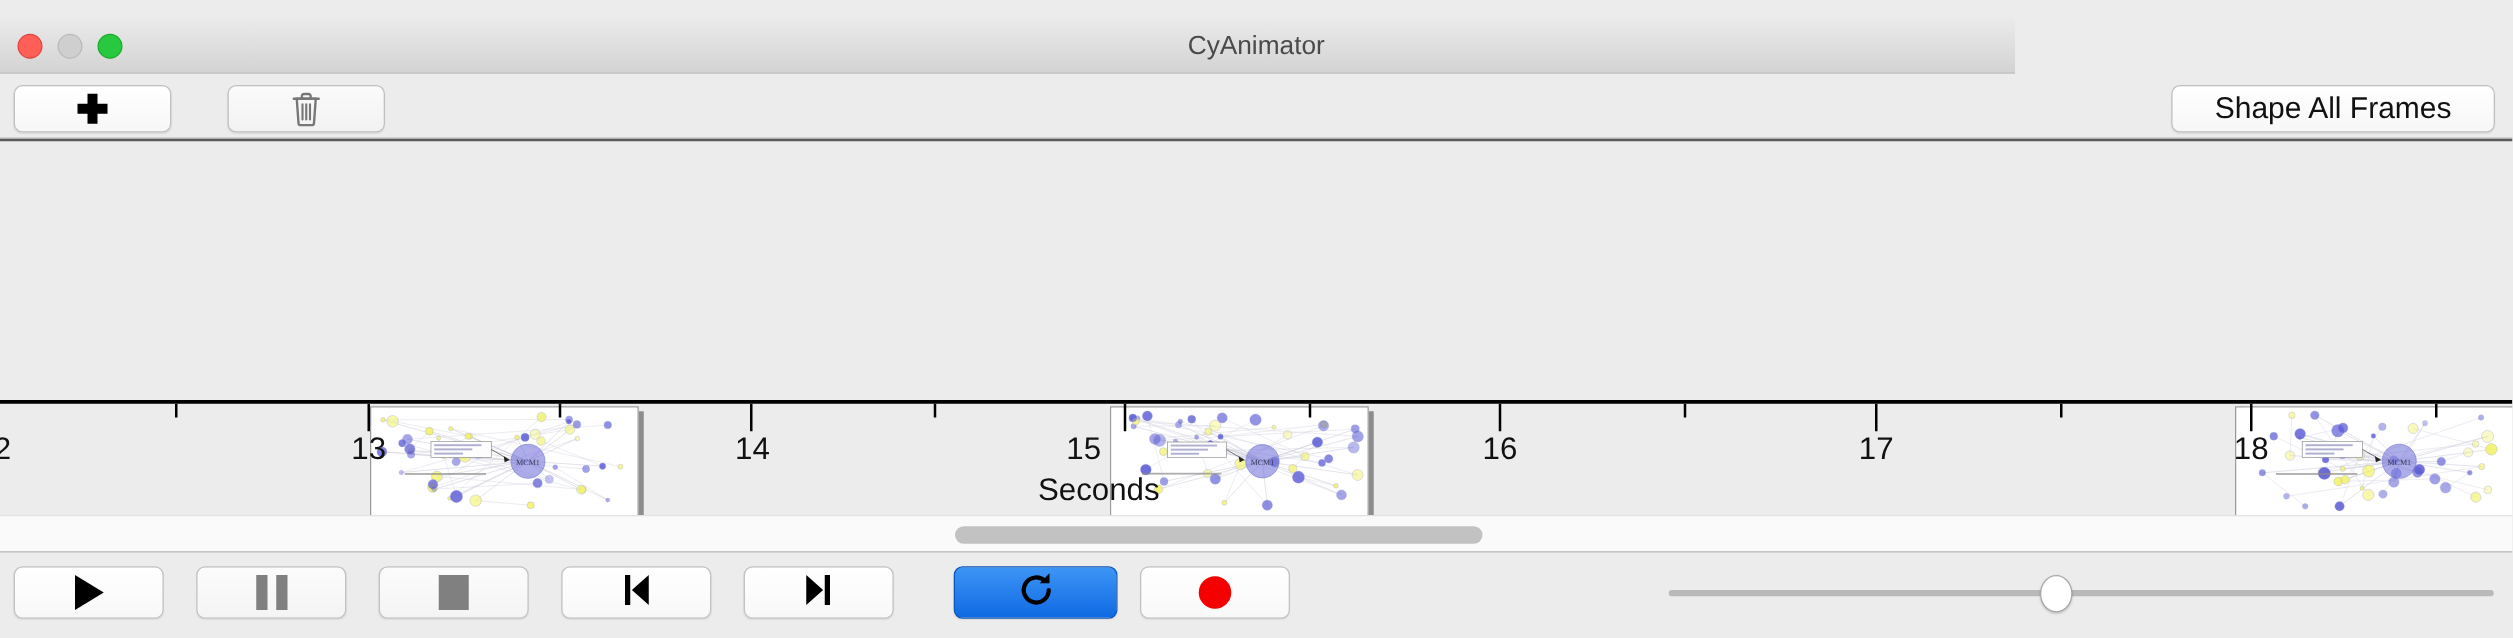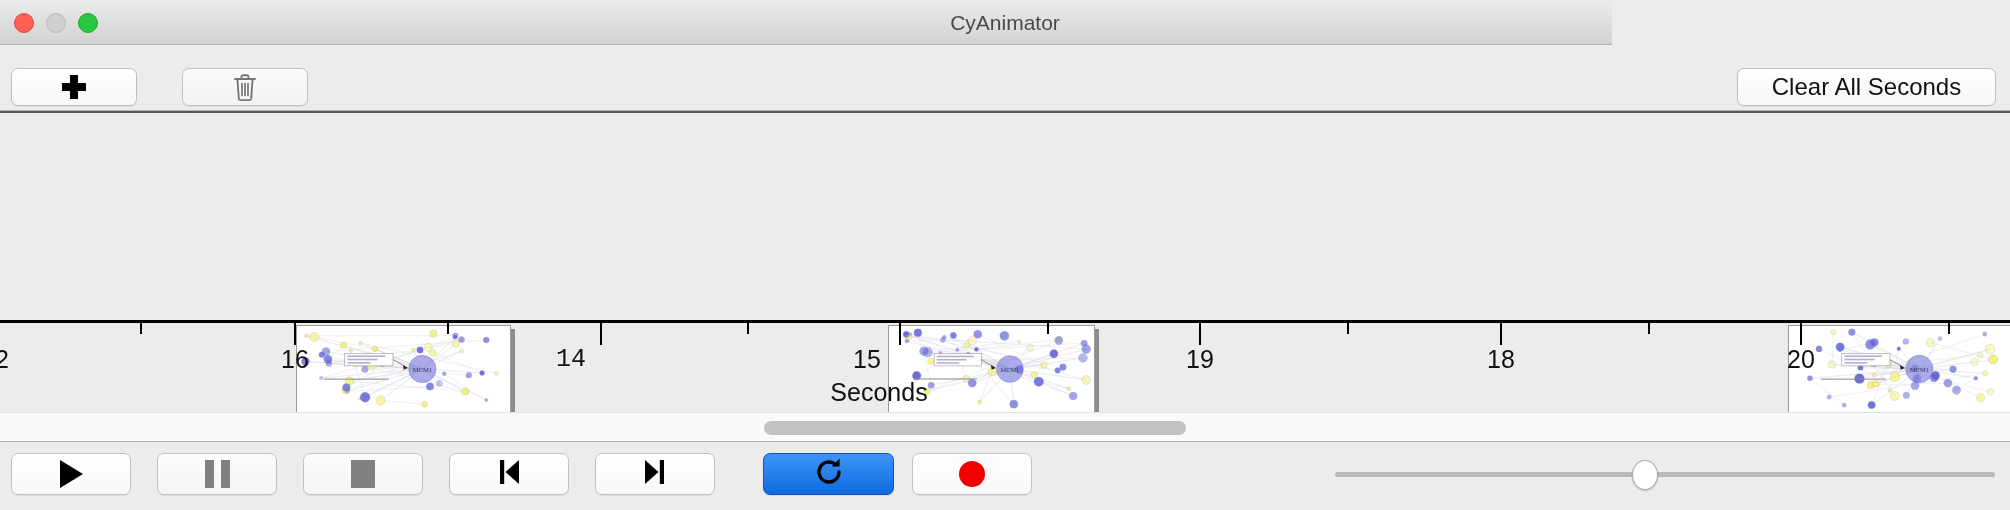--- a/index.html
+++ b/index.html
@@ -38,21 +38,21 @@
     border-left: 5px solid transparent;
     border-right: 5px solid transparent;
     border-bottom: 11px solid #1a1a1a;
   }
   .bg-strip .bg-block {
     position: absolute; top: 0; height: 14px; background: #c9c9c9;
   }
 
   
   .titlebar {
-    position: absolute; left: 0; top: 0; width: 1612px; height: 45px;
+    position: absolute; left: 0; top: 14px; width: 1612px; height: 45px;
     background: linear-gradient(#ebebeb, #d3d3d3);
     border-bottom: 1px solid #b0b0b0;
   }
   .traffic { position: absolute; left: 14px; top: 13px; display: flex; gap: 12px; }
   .dot { width: 20px; height: 20px; border-radius: 50%; }
   .dot.red    { background: #ff5f57; border: 1px solid #e0443e; }
   .dot.yellow { background: #cfcfcf; border: 1px solid #b9b9b9; }
   .dot.green  { background: #28c840; border: 1px solid #1aab29; }
   .win-title {
     position: absolute; left: 0; top: 0; width: 2010px; height: 45px;
@@ -214,21 +214,21 @@
       <span class="trash-icon">
         <svg width="26" height="30" viewBox="0 0 26 30">
           <path d="M3 7 h20 M9.5 7 v-2.2 a1.6 1.6 0 0 1 1.6 -1.6 h3.8 a1.6 1.6 0 0 1 1.6 1.6 v2.2" stroke="#777" stroke-width="1.9" fill="none" stroke-linecap="round"></path>
           <path d="M5.4 7 L6.8 26.5 a1.7 1.7 0 0 0 1.7 1.6 h9 a1.7 1.7 0 0 0 1.7 -1.6 L20.6 7 Z" stroke="#777" stroke-width="1.9" fill="none" stroke-linejoin="round"></path>
           <path d="M10 11.5 v12 M13 11.5 v12 M16 11.5 v12" stroke="#777" stroke-width="1.7" fill="none" stroke-linecap="round"></path>
         </svg>
       </span>
     </div>
 
     <div class="btn" id="clear-frames-btn">
-      <span>Clear All Seconds</span>
+      <span>Shape All Frames</span>
     </div>
   </div>
 
   <div class="timeline">
 
     <div id="frames-layer">
         <div class="frame" style="left: 296px; top: 212px; width: 215px; height: 88px;">
           <svg width="213" height="86" viewBox="0 0 200 82">
             <rect width="200" height="82" fill="#ffffff"></rect>
             <line x1="118" y1="41" x2="21.4" y2="49.6" stroke="#c9c9d8" stroke-width="0.4"></line>
@@ -547,36 +547,36 @@
           </svg>
         </div>
       </div>
 
     <div class="ruler">
       <div class="ruler-line"></div>
       <div id="ticks-layer">
           <div class="tick-label" style="left: -5px;">12</div>
           <div class="tick minor" style="left: 140px;"></div>
           <div class="tick major" style="left: 294px;"></div>
-          <div class="tick-label" style="left: 295px;">16</div>
+          <div class="tick-label" style="left: 295px;">13</div>
           <div class="tick minor" style="left: 447px;"></div>
           <div class="tick major" style="left: 600px;"></div>
-          <div class="tick-label" style="left: 571px; font-family: Liberation Mono, monospace;">14</div>
+          <div class="tick-label" style="left: 602px;">14</div>
           <div class="tick minor" style="left: 747px;"></div>
           <div class="tick major" style="left: 899px;"></div>
           <div class="tick-label" style="left: 867px;">15</div>
           <div class="tick minor" style="left: 1047px;"></div>
           <div class="tick major" style="left: 1199px;"></div>
-          <div class="tick-label" style="left: 1200px;">19</div>
+          <div class="tick-label" style="left: 1200px;">16</div>
           <div class="tick minor" style="left: 1347px;"></div>
           <div class="tick major" style="left: 1500px;"></div>
-          <div class="tick-label" style="left: 1501px;">18</div>
+          <div class="tick-label" style="left: 1501px;">17</div>
           <div class="tick minor" style="left: 1648px;"></div>
           <div class="tick major" style="left: 1800px;"></div>
-          <div class="tick-label" style="left: 1801px;">20</div>
+          <div class="tick-label" style="left: 1801px;">18</div>
           <div class="tick minor" style="left: 1948px;"></div>
         </div>
       <div class="axis-label">Seconds</div>
     </div>
   </div>
 
   <div class="hscroll">
     <div class="hscroll-thumb" style="left: 763.8px; width: 422.1px;"></div>
   </div>
 

